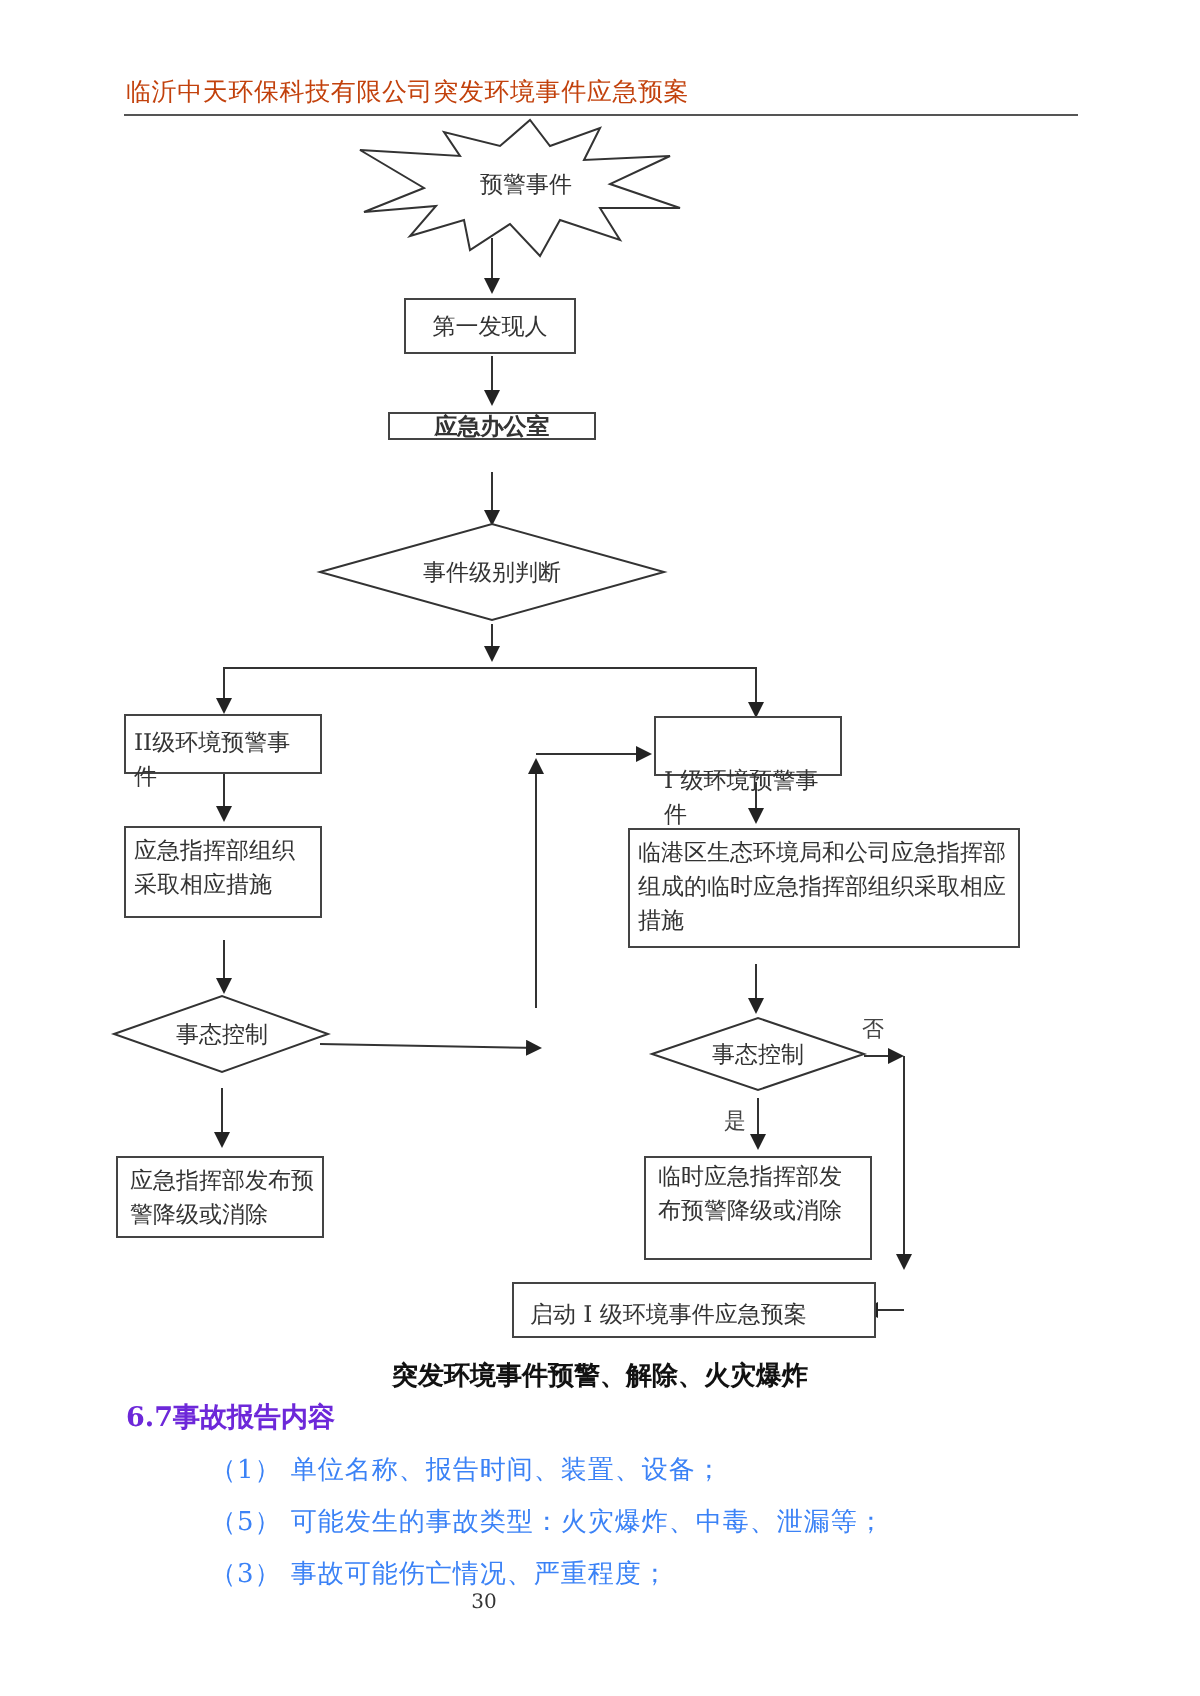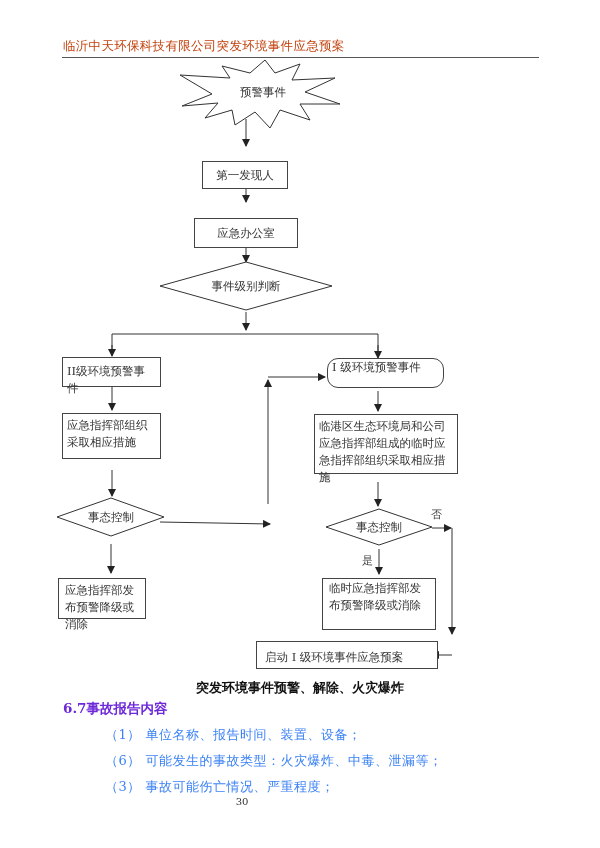--- a/index.html
+++ b/index.html
@@ -4,21 +4,21 @@
 <style>
   html, body { margin: 0; padding: 0; background: #ffffff; }
   body { width: 600px; height: 848px; position: relative; overflow: hidden;
          font-family: "DejaVu Serif", "Liberation Serif", serif; color: #222; }
   .header { position: absolute; left: 63px; top: 38px; font-size: 12.5px; color: #c2410c; letter-spacing: 0.3px; }
   .header-rule { position: absolute; left: 62px; top: 57px; width: 477px; height: 0; border-top: 1px solid #555; }
   svg.flow { position: absolute; left: 0; top: 0; }
   .node-text { font-size: 11.5px; fill: #333; font-family: "DejaVu Serif", "Liberation Serif", serif; }
   .box { position: absolute; border: 1px solid #444; background: #fff; box-sizing: border-box;
          font-size: 11.5px; line-height: 17px; color: #333; }
-  .box.center { display: flex; align-items: center; justify-content: center; margin-top: 12px; }
+  .box.center { display: flex; align-items: center; justify-content: center; }
   .box.left { padding: 3px 4px; }
   .label-small { position: absolute; font-size: 11px; color: #444; }
   .caption { position: absolute; left: 0; width: 600px; text-align: center; top: 679px;
              font-size: 13px; font-weight: bold; color: #111; }
   .section-title { position: absolute; left: 63px; top: 700px; font-size: 13.5px; font-weight: bold; color: #6d28d9; }
   .para { position: absolute; left: 105px; font-size: 13px; color: #3b82f6; letter-spacing: 0.5px; }
   .page-num { position: absolute; left: 0; width: 484px; text-align: center; top: 788px; font-size: 10px; color: #333; }
 </style>
 </head>
 <body>
@@ -62,32 +62,32 @@
   <line x1="378" y1="482" x2="378" y2="506" stroke="#333" marker-end="url(#ah)"></line>
   <polygon points="326,527 379,509 432,527 379,545" fill="#fff" stroke="#333"></polygon>
   <text class="node-text" x="379" y="531" text-anchor="middle">事态控制</text>
   <line x1="379" y1="549" x2="379" y2="574" stroke="#333" marker-end="url(#ah)"></line>
   <line x1="432" y1="528" x2="451" y2="528" stroke="#333" marker-end="url(#ah)"></line>
   <line x1="452" y1="528" x2="452" y2="634" stroke="#333" marker-end="url(#ah)"></line>
   <line x1="452" y1="655" x2="432" y2="655" stroke="#333" marker-end="url(#ah)"></line>
 </svg>
 
 <div class="box center" style="left:202px;top:149px;width:86px;height:28px;">第一发现人</div>
-<div class="box center" style="left:194px;top:206px;width:104px;height:30px;">应急办公室</div>
+<div class="box center" style="left:194px;top:206px;width:104px;height:14px;font-weight:bold;">应急办公室</div>
 
 <div class="box left" style="left:62px;top:357px;width:99px;height:30px;padding-top:5px;">II级环境预警事件</div>
 <div class="box left" style="left:62px;top:413px;width:99px;height:46px;">应急指挥部组织采取相应措施</div>
-<div class="box left" style="left:58px;top:578px;width:88px;height:41px;padding-left:6px;">应急指挥部发布预警降级或消除</div>
+<div class="box left" style="left:58px;top:578px;width:104px;height:41px;padding-left:6px;">应急指挥部发布预警降级或消除</div>
 
-<div class="box left" style="left:327px;top:358px;width:117px;height:30px;padding-top:0;border-radius:11px;">I 级环境预警事件</div>
-<div class="box left" style="left:314px;top:414px;width:144px;height:60px;">临港区生态环境局和公司应急指挥部组成的临时应急指挥部组织采取相应措施</div>
+<div class="box left" style="left:327px;top:358px;width:94px;height:30px;padding-top:23px;">I 级环境预警事件</div>
+<div class="box left" style="left:314px;top:414px;width:196px;height:60px;">临港区生态环境局和公司应急指挥部组成的临时应急指挥部组织采取相应措施</div>
 <div class="box left" style="left:322px;top:578px;width:114px;height:52px;padding-left:6px;padding-top:1px;">临时应急指挥部发布预警降级或消除</div>
 <div class="box left" style="left:256px;top:641px;width:182px;height:28px;padding-top:7px;padding-left:8px;">启动 I 级环境事件应急预案</div>
 
 <div class="label-small" style="left:362px;top:553px;">是</div>
 <div class="label-small" style="left:431px;top:507px;">否</div>
 
 <div class="caption">突发环境事件预警、解除、火灾爆炸</div>
 <div class="section-title">6.7事故报告内容</div>
 <div class="para" style="top:726px;">（1） 单位名称、报告时间、装置、设备；</div>
-<div class="para" style="top:752px;">（6） 可能发生的事故类型：火灾爆炸、中毒、泄漏等；</div>
+<div class="para" style="top:752px;">（5） 可能发生的事故类型：火灾爆炸、中毒、泄漏等；</div>
 <div class="para" style="top:778px;">（3） 事故可能伤亡情况、严重程度；</div>
 <div class="page-num" style="top:796px;">30</div>
 
 </body></html>

